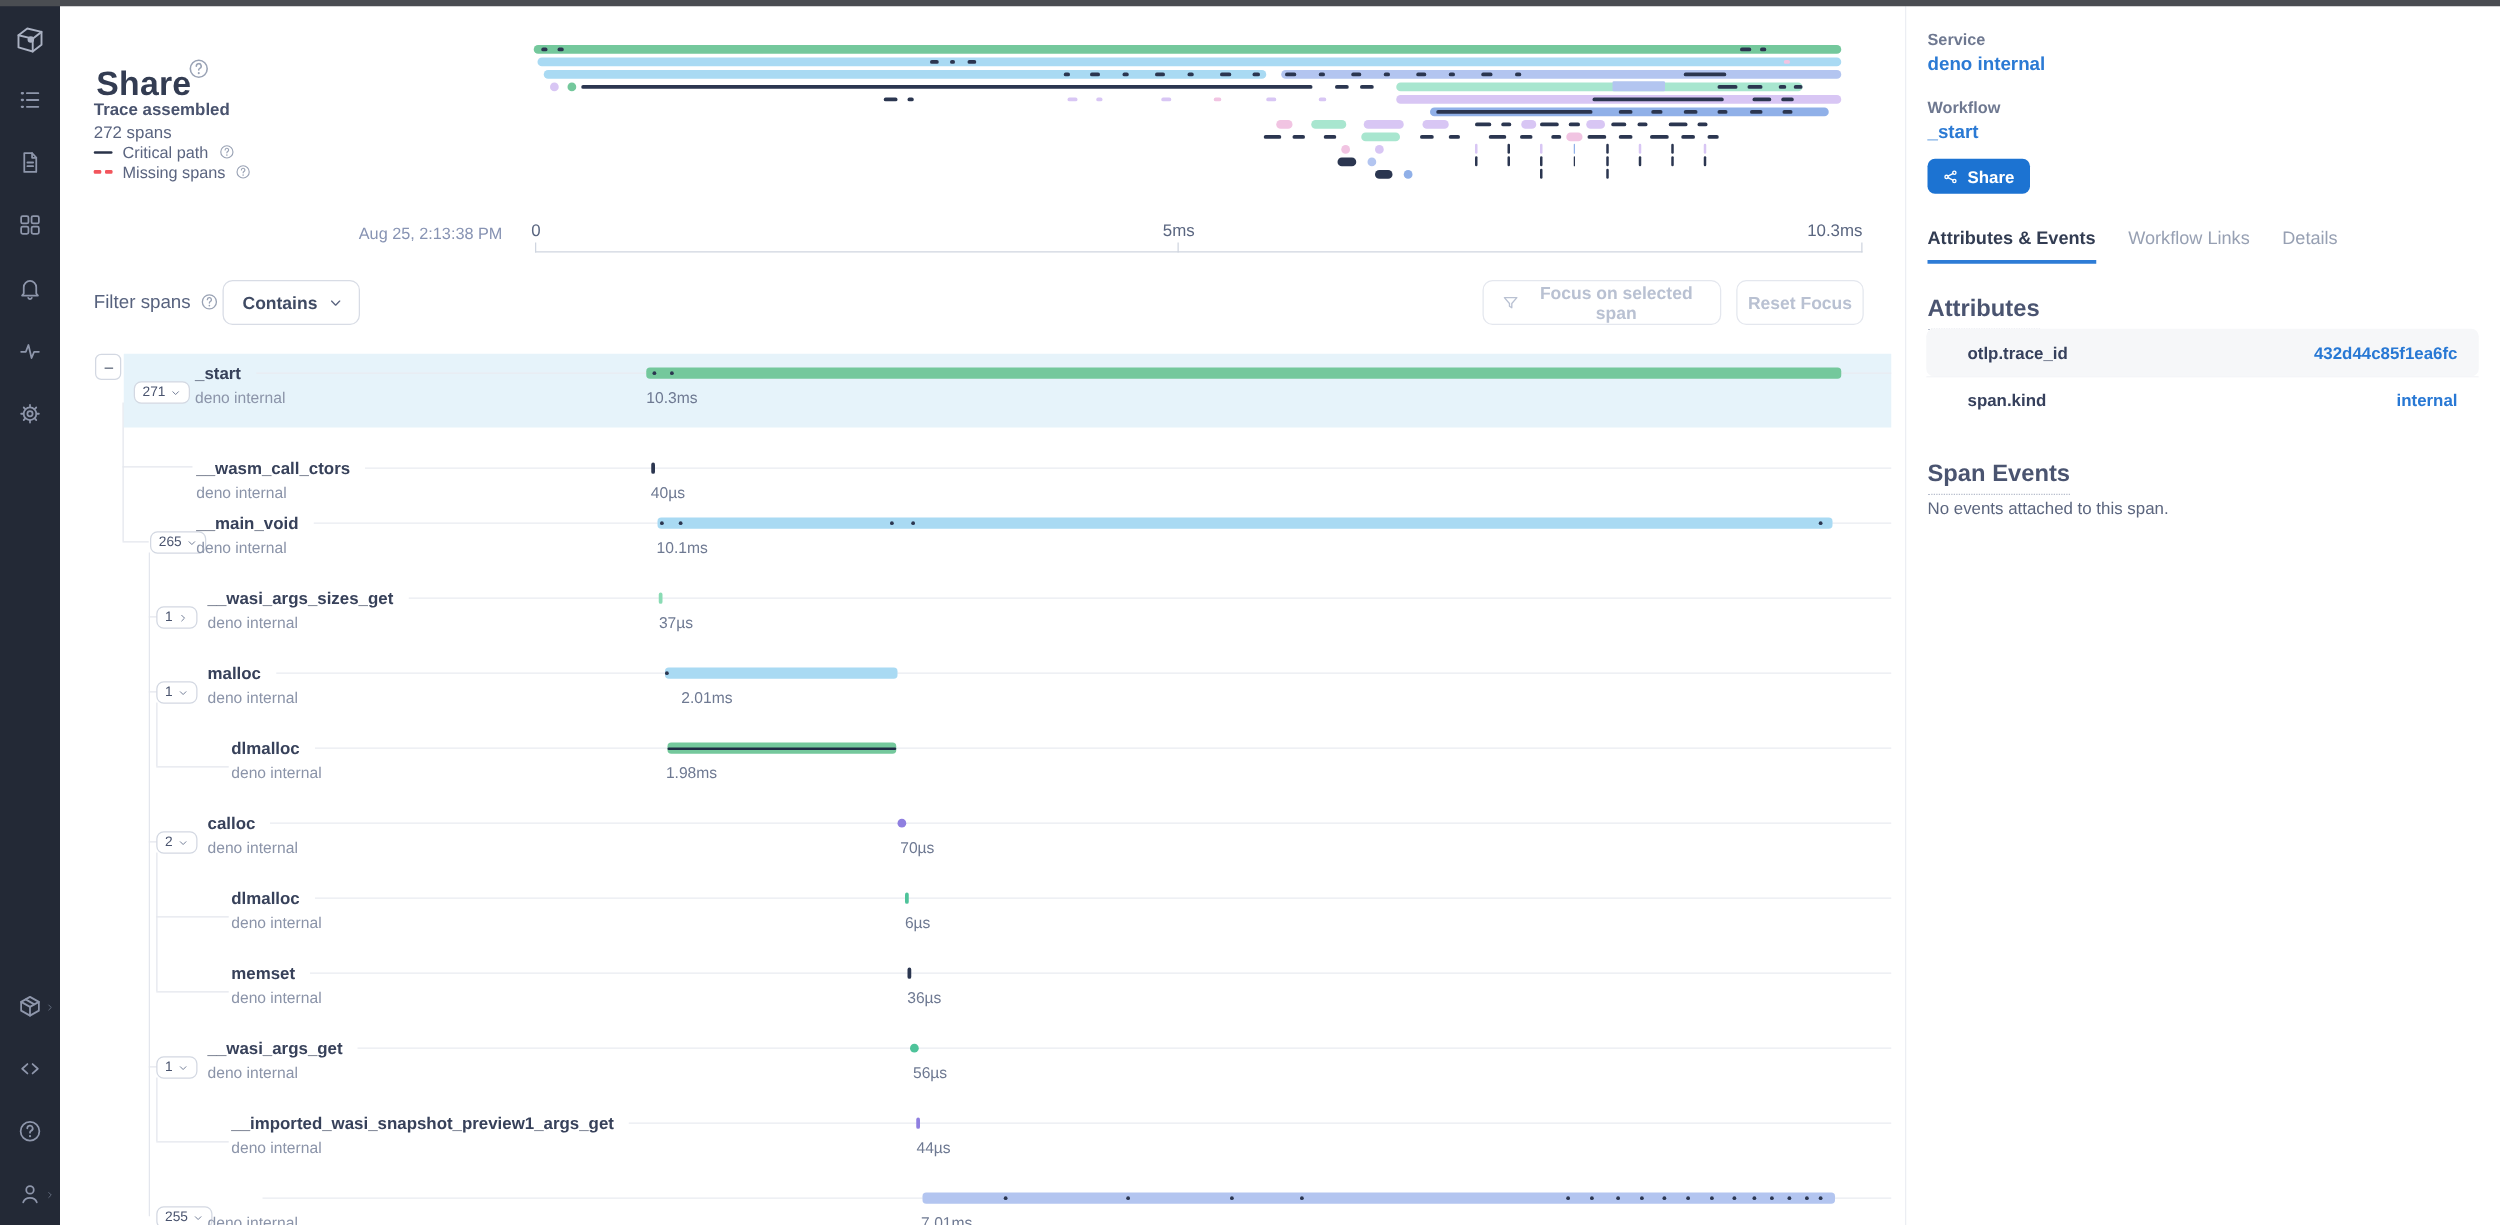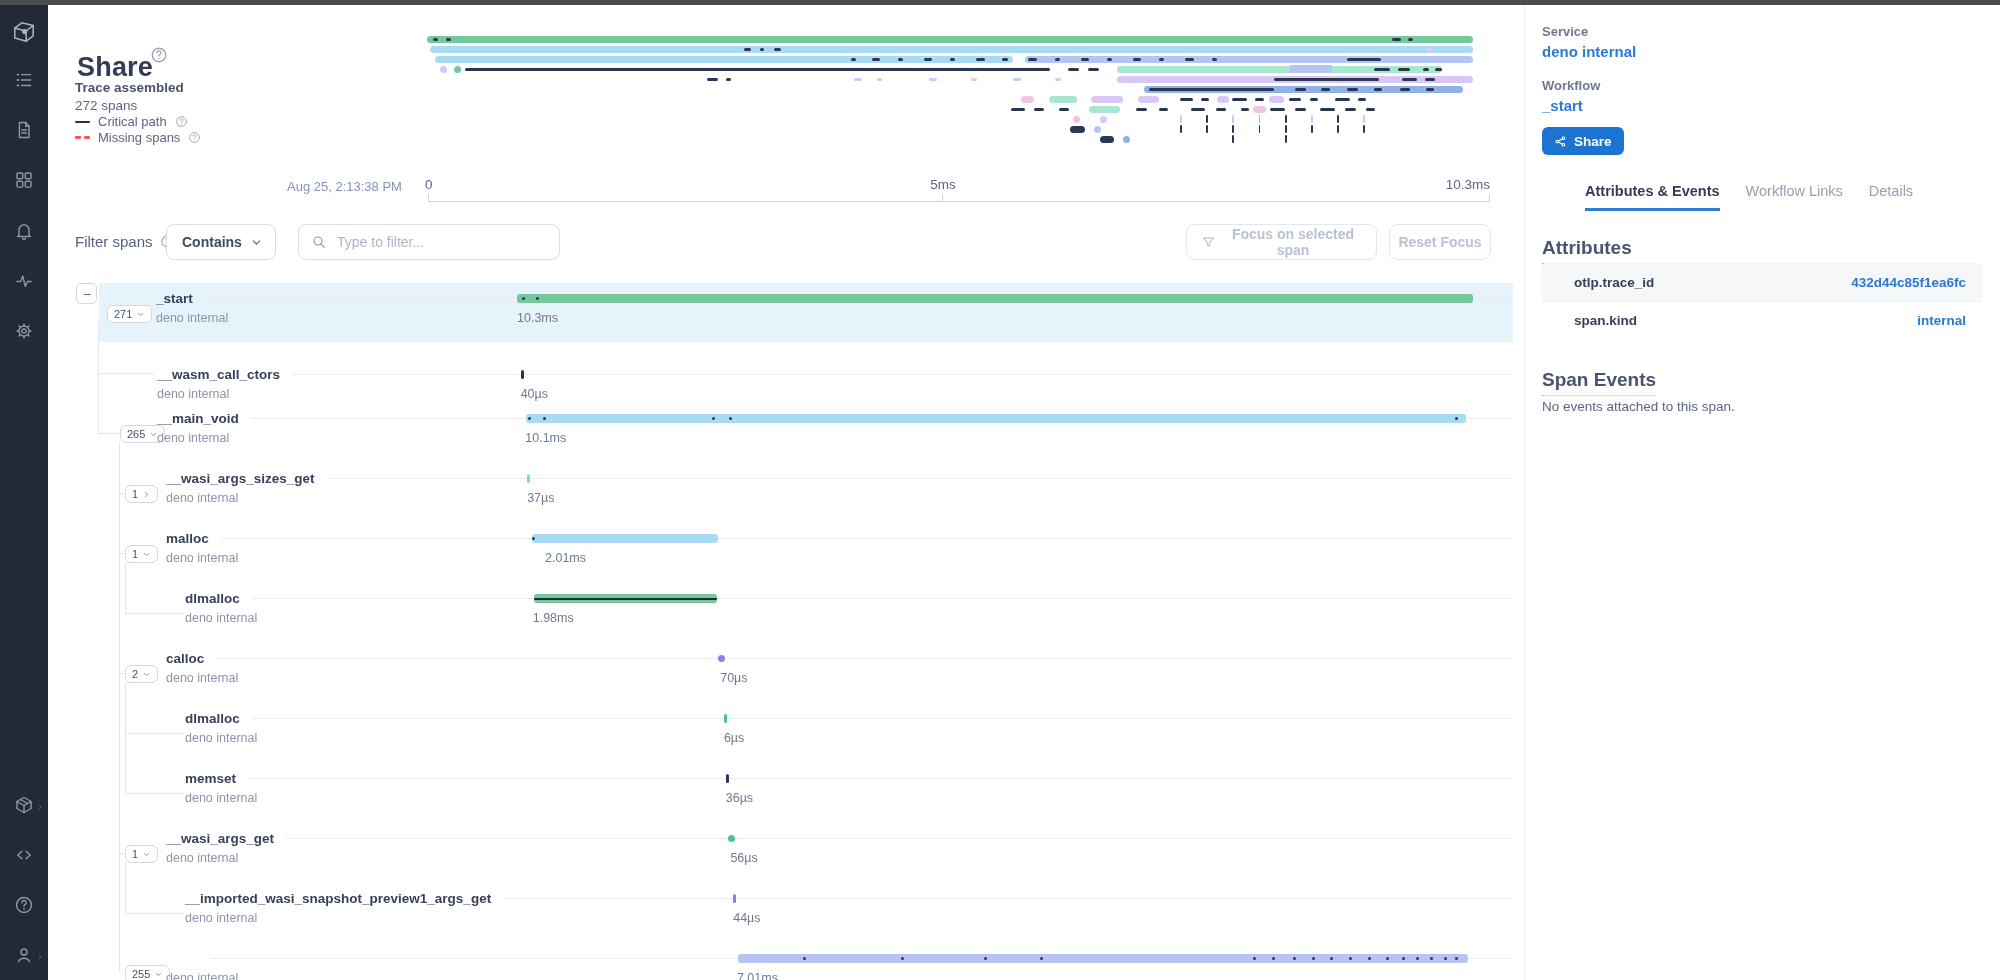--- a/index.html
+++ b/index.html
@@ -45,21 +45,21 @@
   .ruler-t10{position:absolute;left:1418px;top:177px;width:72px;text-align:right;font-size:13.5px;color:#5a6680;}
   .ruler-line{position:absolute;left:428px;top:201px;width:1062px;height:1px;background:#cfd5e0;}
   .ruler-tick{position:absolute;top:194px;width:1px;height:8px;background:#cfd5e0;}
 
   
   .filter-label{position:absolute;left:75px;top:233px;font-size:15px;color:#57627e;}
   .filter-help{position:absolute;left:160px;top:234px;width:15px;height:15px;color:#9aa3b5;}
   .filter-help svg{width:100%;height:100%;}
   .btn{box-sizing:border-box;position:absolute;height:36px;top:224px;border:1px solid #d8dce5;border-radius:8px;
     background:#fff;display:flex;align-items:center;font-size:14px;cursor:pointer;}
-  .contains-btn{left:166px;width:110px;padding:0 12px 0 15px;justify-content:space-between;
+  .contains-btn{left:178px;width:110px;padding:0 12px 0 15px;justify-content:space-between;
     font-weight:700;color:#3f4a63;}
   .contains-btn .chev{width:13px;height:13px;color:#5b6580;}
   .contains-btn .chev svg{width:100%;height:100%;}
   .search-box{left:298px;width:262px;padding:0 10px 0 12px;gap:8px;cursor:text;}
   .search-box svg{width:16px;height:16px;color:#8a93a8;flex:none;}
   .search-box input{border:none;outline:none;flex:1;font-size:14px;font-family:inherit;color:#3f4a63;background:transparent;}
   .search-box input::placeholder{color:#aeb6c6;}
   .ghost-btn{border-color:#e4e7ee;color:#b9c1d2;font-weight:700;gap:8px;cursor:default;}
   .focus-btn{left:1186px;width:191px;padding:0 14px;}
   .focus-btn svg{width:15px;height:15px;}
@@ -87,21 +87,21 @@
 
   
   .details-panel{position:absolute;left:1524px;top:5px;bottom:0;width:476px;background:#fff;border-left:1px solid #eceef3;z-index:45;}
   .dp-label{position:absolute;left:17px;font-size:13px;font-weight:700;color:#6e7890;}
   .dp-link{position:absolute;left:17px;font-size:15px;font-weight:700;color:#2b7ad4;cursor:pointer;}
   .share-btn{position:absolute;left:17px;top:122px;height:28px;padding:0 12px;border:none;border-radius:6px;
     background:#1c73d2;color:#fff;font-size:13.5px;font-weight:700;font-family:inherit;display:flex;align-items:center;gap:7px;cursor:pointer;}
   .share-btn svg{width:13px;height:13px;}
   .tabs{position:absolute;left:17px;top:178px;display:flex;gap:26px;}
   .tab{font-size:14.5px;color:#97a0b3;padding-bottom:9px;cursor:pointer;border-bottom:3px solid transparent;}
-  .tab.active{color:#323c52;font-weight:700;border-bottom-color:#2e7cd6;margin-left:43px;}
+  .tab.active{color:#323c52;font-weight:700;border-bottom-color:#2e7cd6;}
   .sec-title{position:absolute;left:17px;font-size:19px;font-weight:700;color:#4a5470;
     border-bottom:1px dotted #b6bdcc;padding-bottom:4px;}
   .attr-list{position:absolute;left:16px;top:258px;width:442px;}
   .attr-row{box-sizing:border-box;height:38px;display:flex;justify-content:space-between;align-items:center;
     padding:0 17px;border-radius:6px;font-size:13.5px;}
   .attr-row.alt{background:#f6f7f9;}
   .attr-row + .attr-row{border-top:1px solid #edeff3;border-top-left-radius:0;border-top-right-radius:0;}
   .attr-key{font-weight:700;color:#36405c;margin-left:16px;}
   .attr-val{font-weight:700;color:#2878d4;cursor:pointer;}
   .events-empty{position:absolute;left:17px;top:394px;font-size:13.5px;color:#5b657e;}
@@ -388,29 +388,20 @@
         <circle cx="12" cy="12" r="9"></circle>
         <path d="M9.4 9.2 a2.6 2.6 0 1 1 3.6 2.4 c-.8.35-1 .9-1 1.8"></path>
         <line x1="12" y1="16.6" x2="12" y2="16.8" stroke-width="2.1"></line>
       </svg></span>
   <button class="btn contains-btn">
     <span>Contains</span>
     <span class="chev" id="contains-chev"><svg viewBox="0 0 24 24" fill="none" stroke="currentColor" stroke-width="2" stroke-linecap="round" stroke-linejoin="round">
           <polyline points="6 9 12 15 18 9"></polyline>
         </svg></span>
   </button>
-  <div class="btn search-box">
-    <span id="search-icon" style="display:flex">
-        <svg viewBox="0 0 24 24" fill="none" stroke="currentColor" stroke-width="1.7" stroke-linecap="round" stroke-linejoin="round">
-          <circle cx="10.5" cy="10.5" r="6"></circle>
-          <line x1="15.2" y1="15.2" x2="20" y2="20"></line>
-        </svg>
-      </span>
-    <input type="text" placeholder="Type to filter..." style="">
-  </div>
   <button class="btn ghost-btn focus-btn">
     <span id="funnel-icon" style="display:flex">
         <svg viewBox="0 0 24 24" fill="none" stroke="currentColor" stroke-width="1.7" stroke-linecap="round" stroke-linejoin="round">
           <path d="M4 5 h16 l-6.5 7.5 V18 l-3-2 v-3.5 Z"></path>
         </svg>
       </span>
     <span>Focus on selected span</span>
   </button>
   <button class="btn ghost-btn reset-btn">
     <span>Reset Focus</span>

